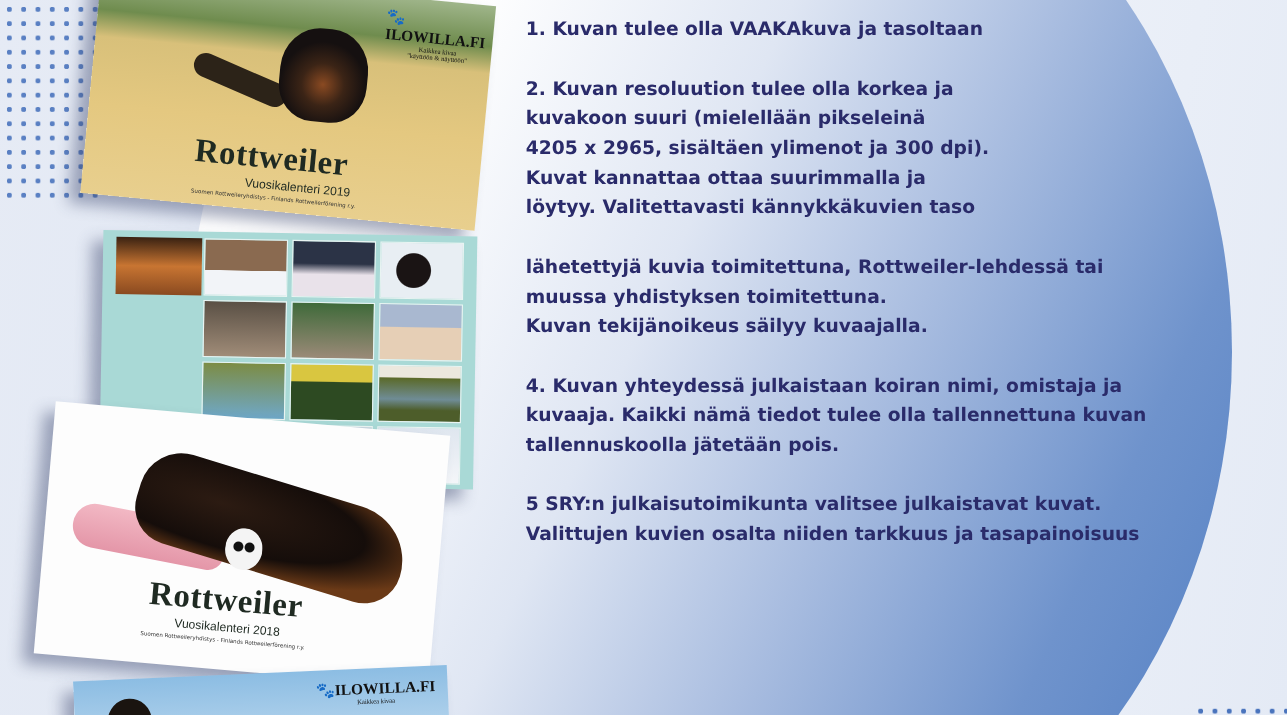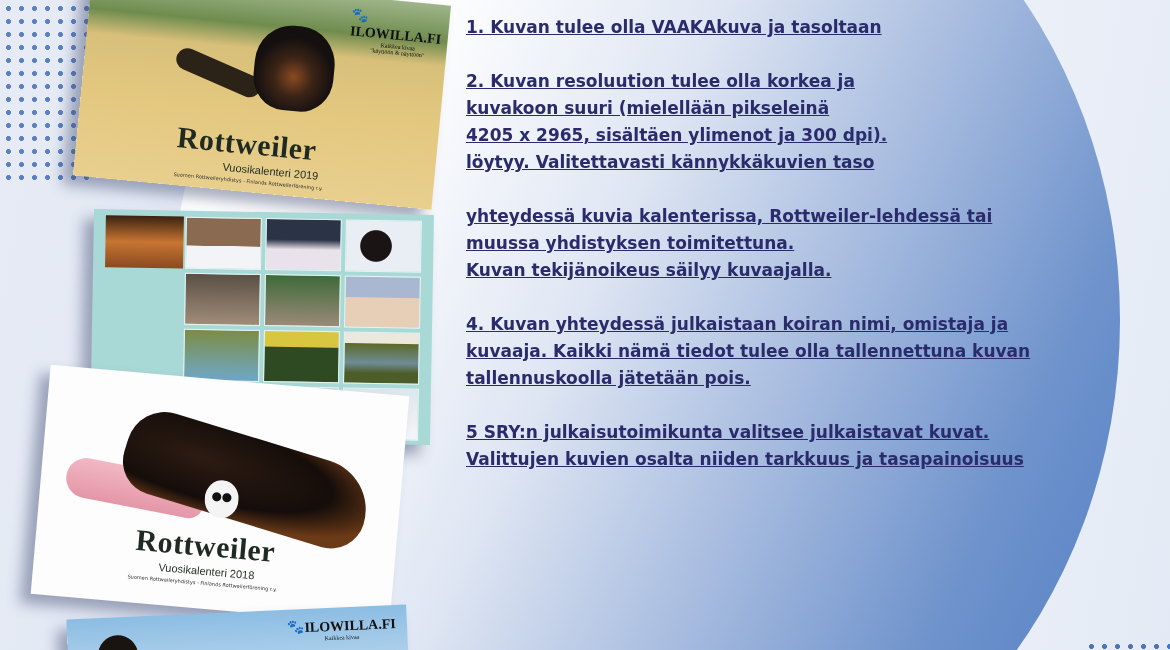--- a/index.html
+++ b/index.html
@@ -29,21 +29,21 @@
   .grid{position:absolute;left:92px;top:6px;display:grid;grid-template-columns:repeat(3,76px);grid-template-rows:repeat(4,52px);gap:4px;}
   .grid div{border:1px solid #e9f4f2;}
   .cback .first{position:absolute;left:12px;top:6px;width:78px;height:52px;background:linear-gradient(180deg,#3a2212,#c87532 50%,#8a4a20);}
   .c2018{left:40px;top:380px;width:360px;height:230px;transform:rotate(5deg);background:#fdfdfd;}
   .pillow{position:absolute;left:25px;top:95px;width:140px;height:40px;border-radius:20px 8px 14px 20px;background:linear-gradient(180deg,#f2b8c4,#e496a8);transform:rotate(6deg);}
   .sleeper{position:absolute;left:80px;top:55px;width:250px;height:85px;border-radius:45px 60px 40px 40px;background:radial-gradient(ellipse at 30% 40%,#2c1b12 0,#150d0a 55%,#6b3a17 80%);transform:rotate(12deg);}
   .panda{position:absolute;left:165px;top:100px;width:34px;height:38px;border-radius:50%;background:radial-gradient(circle at 35% 45%,#111 0 4px,transparent 5px),radial-gradient(circle at 65% 45%,#111 0 4px,transparent 5px),#f4f4f4;}
   .c2020{left:68px;top:612px;width:340px;height:80px;transform:rotate(-2.5deg);background:linear-gradient(180deg,#8cbde3,#c3dcf0);}
   .c2020 .dh{position:absolute;left:30px;top:18px;width:40px;height:40px;border-radius:50%;background:#1a1410;}
   .text{position:absolute;left:466px;top:14px;width:620px;color:#2a2b6a;font-size:17px;line-height:27px;font-weight:bold;}
-  .text p{margin:0 0 27px 0;text-decoration:underline;}
+  .text p{margin:0 0 27px 12px;}
   .text .line{display:block;white-space:nowrap;}
 </style>
 </head>
 <body>
 
 <div class="dots"></div>
 <div class="arc"></div>
 <div class="dots-br"></div>
 
 <div class="cover c2019">
@@ -96,24 +96,25 @@
 </div>
 
 <div class="text">
   <p>
     <span class="line">1. Kuvan tulee olla VAAKAkuva ja tasoltaan</span>
   </p>
   <p>
     <span class="line">2. Kuvan resoluution tulee olla korkea ja</span>
     <span class="line">kuvakoon suuri (mielellään pikseleinä</span>
     <span class="line">4205 x 2965, sisältäen ylimenot ja 300 dpi).</span>
+    <span class="line">Kuvat kannattaa ottaa suurimmalla ja</span>
     <span class="line">löytyy. Valitettavasti kännykkäkuvien taso</span>
   </p>
   <p>
-    <span class="line">yhteydessä kuvia kalenterissa, Rottweiler-lehdessä tai</span>
+    <span class="line">lähetettyjä kuvia toimitettuna, Rottweiler-lehdessä tai</span>
     <span class="line">muussa yhdistyksen toimitettuna.</span>
     <span class="line">Kuvan tekijänoikeus säilyy kuvaajalla.</span>
   </p>
   <p>
     <span class="line">4. Kuvan yhteydessä julkaistaan koiran nimi, omistaja ja</span>
     <span class="line">kuvaaja. Kaikki nämä tiedot tulee olla tallennettuna kuvan</span>
     <span class="line">tallennuskoolla jätetään pois.</span>
   </p>
   <p>
     <span class="line">5 SRY:n julkaisutoimikunta valitsee julkaistavat kuvat.</span>

